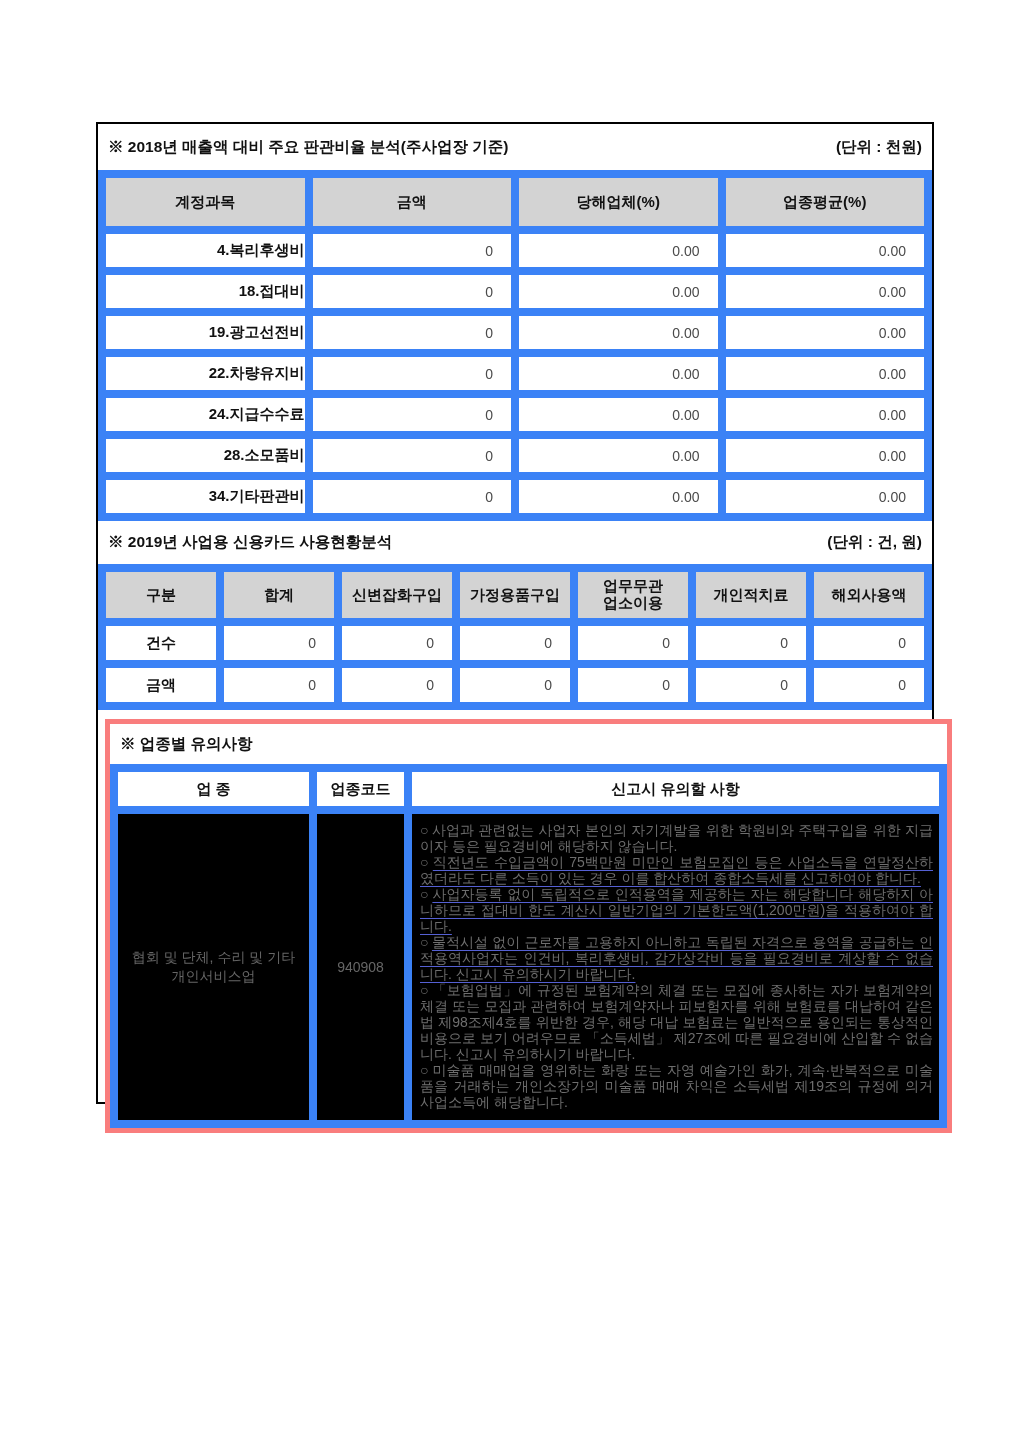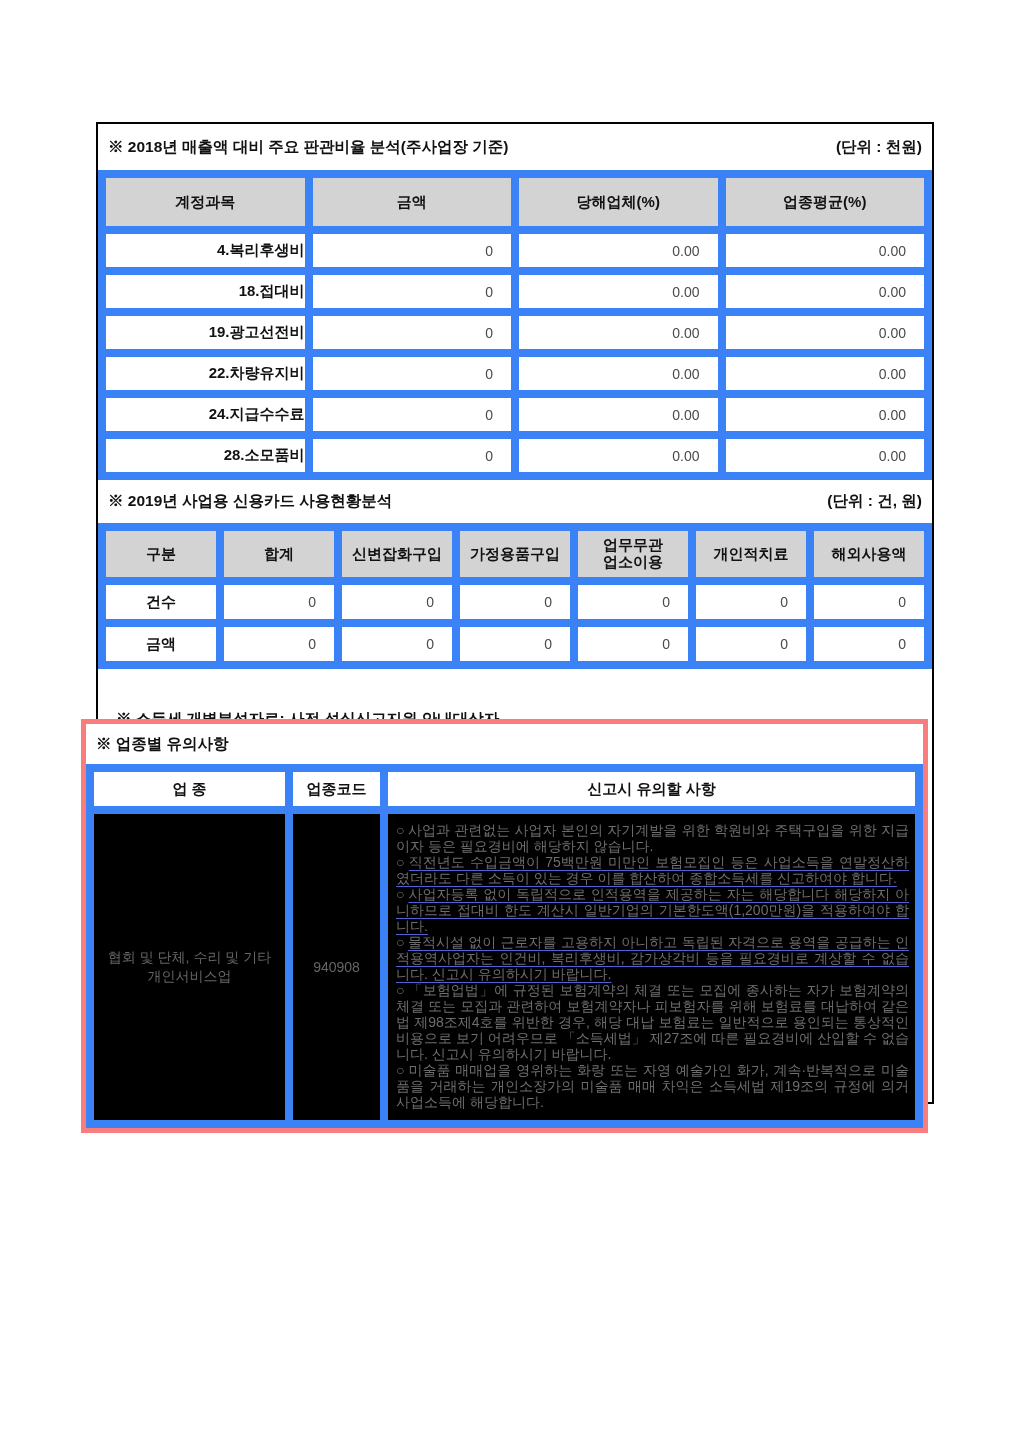--- a/index.html
+++ b/index.html
@@ -39,21 +39,21 @@
   }
   .num-cell {
     text-align:right; padding-right:18px;
     font-size:14px; color:#4a4a4a; font-weight:normal;
   }
   .income-note {
     margin-top:40px; padding-left:18px;
     font-weight:bold; font-size:15.5px; color:#111;
   }
   .red-box {
-    position:absolute; left:81px; top:719px;
+    position:absolute; left:105px; top:719px;
     width:847px; min-height:390px;
     border:5px solid #f97d7d;
     box-sizing:border-box;
     background:transparent;
   }
   .notice-title {
     height:40px; display:flex; align-items:center;
     padding:0 10px;
     font-weight:bold; font-size:15.5px; color:#111;
     background:#fff;
@@ -133,20 +133,26 @@
         <td class="num-cell">0.00</td>
       </tr>
       <tr>
         <td class="label-cell">24.지급수수료</td>
         <td class="num-cell">0</td>
         <td class="num-cell">0.00</td>
         <td class="num-cell">0.00</td>
       </tr>
       <tr>
         <td class="label-cell">28.소모품비</td>
+        <td class="num-cell">0</td>
+        <td class="num-cell">0.00</td>
+        <td class="num-cell">0.00</td>
+      </tr>
+      <tr>
+        <td class="label-cell">34.기타판관비</td>
         <td class="num-cell">0</td>
         <td class="num-cell">0.00</td>
         <td class="num-cell">0.00</td>
       </tr>
     </tbody>
   </table>
 
   <div class="title-row second">
     <span>※ 2019년 사업용 신용카드 사용현황분석</span>
     <span>(단위 : 건, 원)</span>

